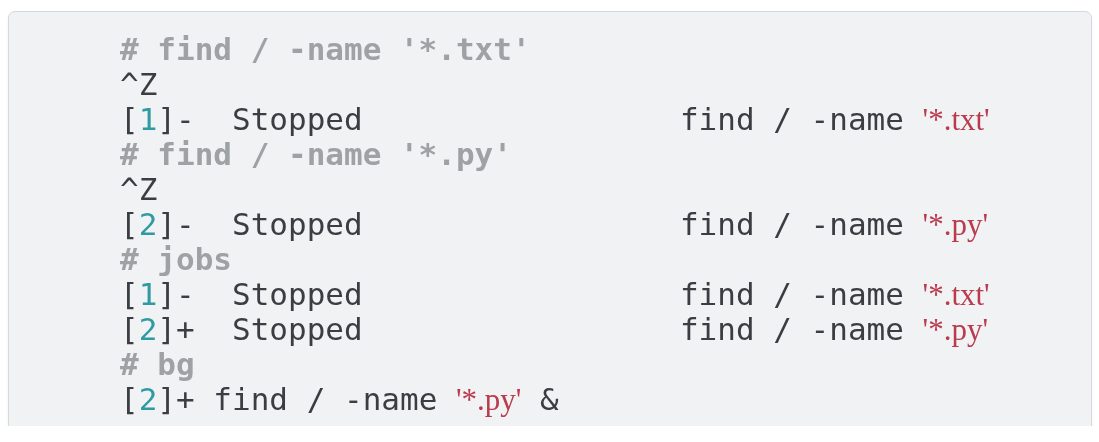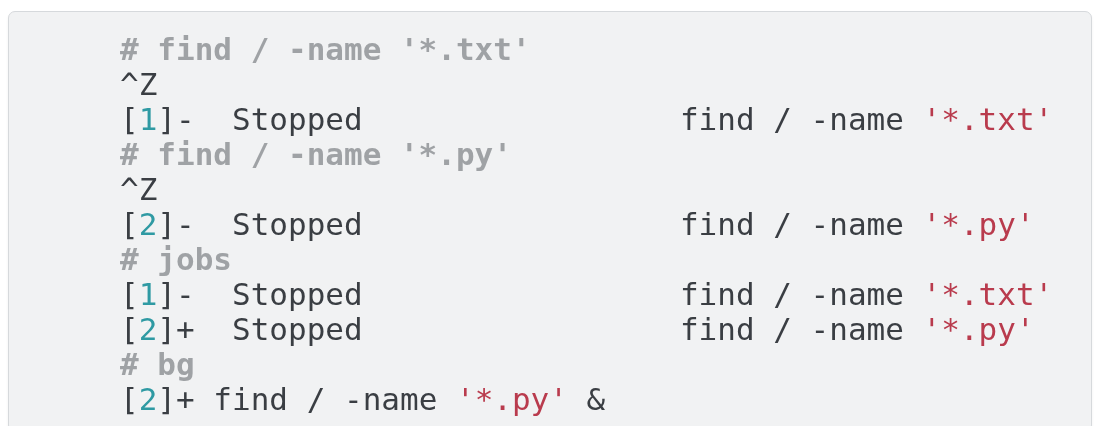--- a/index.html
+++ b/index.html
@@ -37,21 +37,21 @@
     white-space: pre;
     color: var(--plain, #3a3e43);
   }
   .line {
     height: 35px;
     white-space: pre;
   }
   .tok-plain   { color: var(--plain, #3a3e43); }
   .tok-comment { color: var(--comment, #9fa2a5); font-weight: bold; }
   .tok-number  { color: var(--number, #2f9aa3); }
-  .tok-string  { color: var(--string, #b93b4d); }
+  .tok-string  { color: var(--string, #b93b4d); font-family: Liberation Serif, serif; }
 </style>
 </head>
 <body>
 
 <div class="page">
   <div class="code-block">
     <pre class="code" id="terminal-output"><div class="line"><span class="tok-comment"># find / -name '*.txt'</span></div><div class="line"><span class="tok-plain">^Z</span></div><div class="line"><span class="tok-plain">[</span><span class="tok-number">1</span><span class="tok-plain">]-  Stopped                 find / -name </span><span class="tok-string">'*.txt'</span></div><div class="line"><span class="tok-comment"># find / -name '*.py'</span></div><div class="line"><span class="tok-plain">^Z</span></div><div class="line"><span class="tok-plain">[</span><span class="tok-number">2</span><span class="tok-plain">]-  Stopped                 find / -name </span><span class="tok-string">'*.py'</span></div><div class="line"><span class="tok-comment"># jobs</span></div><div class="line"><span class="tok-plain">[</span><span class="tok-number">1</span><span class="tok-plain">]-  Stopped                 find / -name </span><span class="tok-string">'*.txt'</span></div><div class="line"><span class="tok-plain">[</span><span class="tok-number">2</span><span class="tok-plain">]+  Stopped                 find / -name </span><span class="tok-string">'*.py'</span></div><div class="line"><span class="tok-comment"># bg</span></div><div class="line"><span class="tok-plain">[</span><span class="tok-number">2</span><span class="tok-plain">]+ find / -name </span><span class="tok-string">'*.py'</span><span class="tok-plain"> &amp;</span></div></pre>
   </div>
 </div>
 

